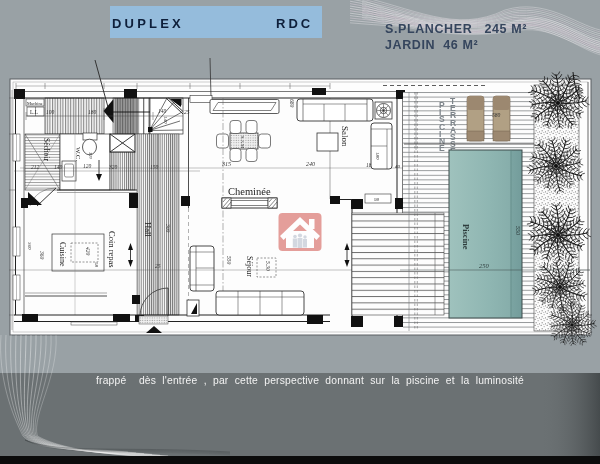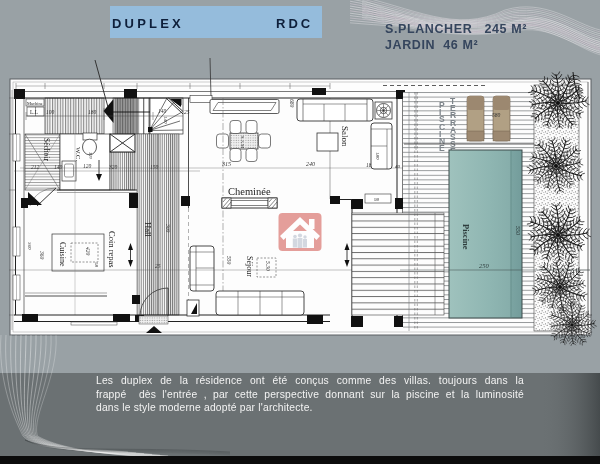--- a/index.html
+++ b/index.html
@@ -508,17 +508,15 @@
   <path d="M25,440 C60,454 120,446 230,452" stroke="#3f4446" stroke-opacity="0.50" stroke-width="0.8"></path>
   <path d="M25,440 C60,455 120,447 230,453" stroke="#3f4446" stroke-opacity="0.40" stroke-width="0.8"></path>
   <path d="M25,440 C60,456 120,448 230,454" stroke="#3f4446" stroke-opacity="0.30" stroke-width="0.8"></path>
   <path d="M25,440 C60,457 120,449 230,455" stroke="#3f4446" stroke-opacity="0.20" stroke-width="0.8"></path>
 </g>
 
 <rect x="0" y="456" width="600" height="8" fill="#0c0c0c"></rect>
 </svg>
 
 <div id="desc">
-<div>Les duplex de la résidence ont été conçus comme des villas. toujours dans la</div>
 <div>frappé&nbsp; dès l'entrée , par cette perspective donnant sur la piscine et la luminosité</div>
-<div class="last">dans le style moderne adopté par l'architecte.</div>
 </div>
 
 
 </body></html>

